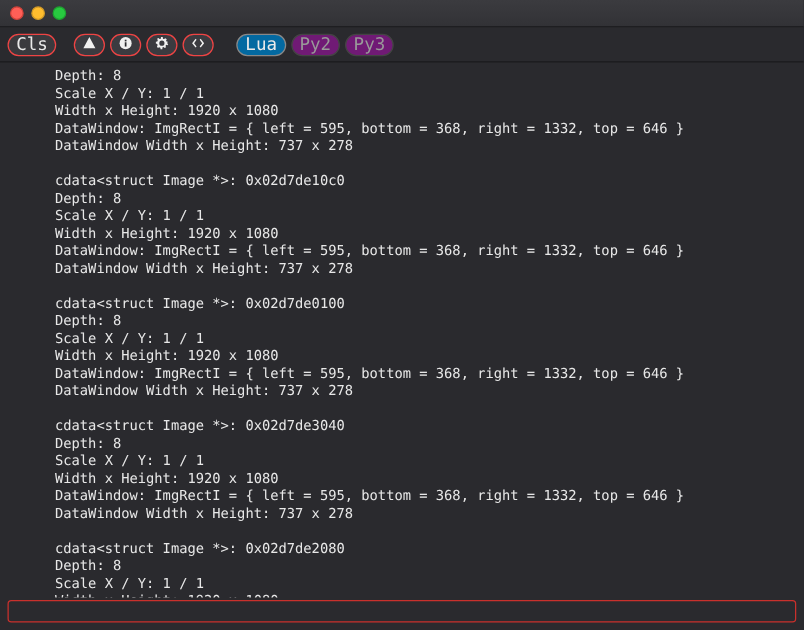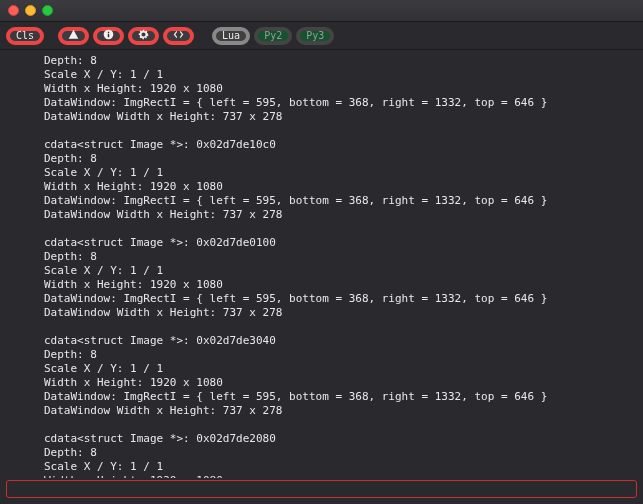--- a/index.html
+++ b/index.html
@@ -36,32 +36,32 @@
     gap: 4px;
     border-bottom: 1px solid #1a1a1c;
   }
   .btn {
     height: 18px;
     min-width: 24px;
     padding: 0 6px;
     display: inline-flex;
     align-items: center;
     justify-content: center;
-    border: 4px solid #ef4444;
+    border: 1px solid #ef4444;
     border-radius: 9px;
     background: #3a3a3e;
     color: #eaeaea;
-    font-size: 10px;
+    font-size: 14px;
     cursor: pointer;
   }
   .btn.iconbtn { background:#3b3b40; }
   .btn svg { width: 11px; height: 11px; fill: #f0f0f0; }
   .lang-group { display:flex; gap:4px; margin-left:14px; }
-  .btn.active { background:#404040; border-color:#888; }
-  .btn.dim { color:#999; border-color:#444; background:#14532d; }
+  .btn.active { background:#0369a1; border-color:#888; }
+  .btn.dim { color:#999; border-color:#444; background:#701a75; }
   .console {
     flex: 1;
     padding: 4px 8px 0 8px;
     line-height: 14px;
     white-space: pre;
     overflow: hidden;
   }
   .block { margin-bottom: 14px; }
   .block .line { white-space: pre; margin-left: 36px; }
   .inputbar {

